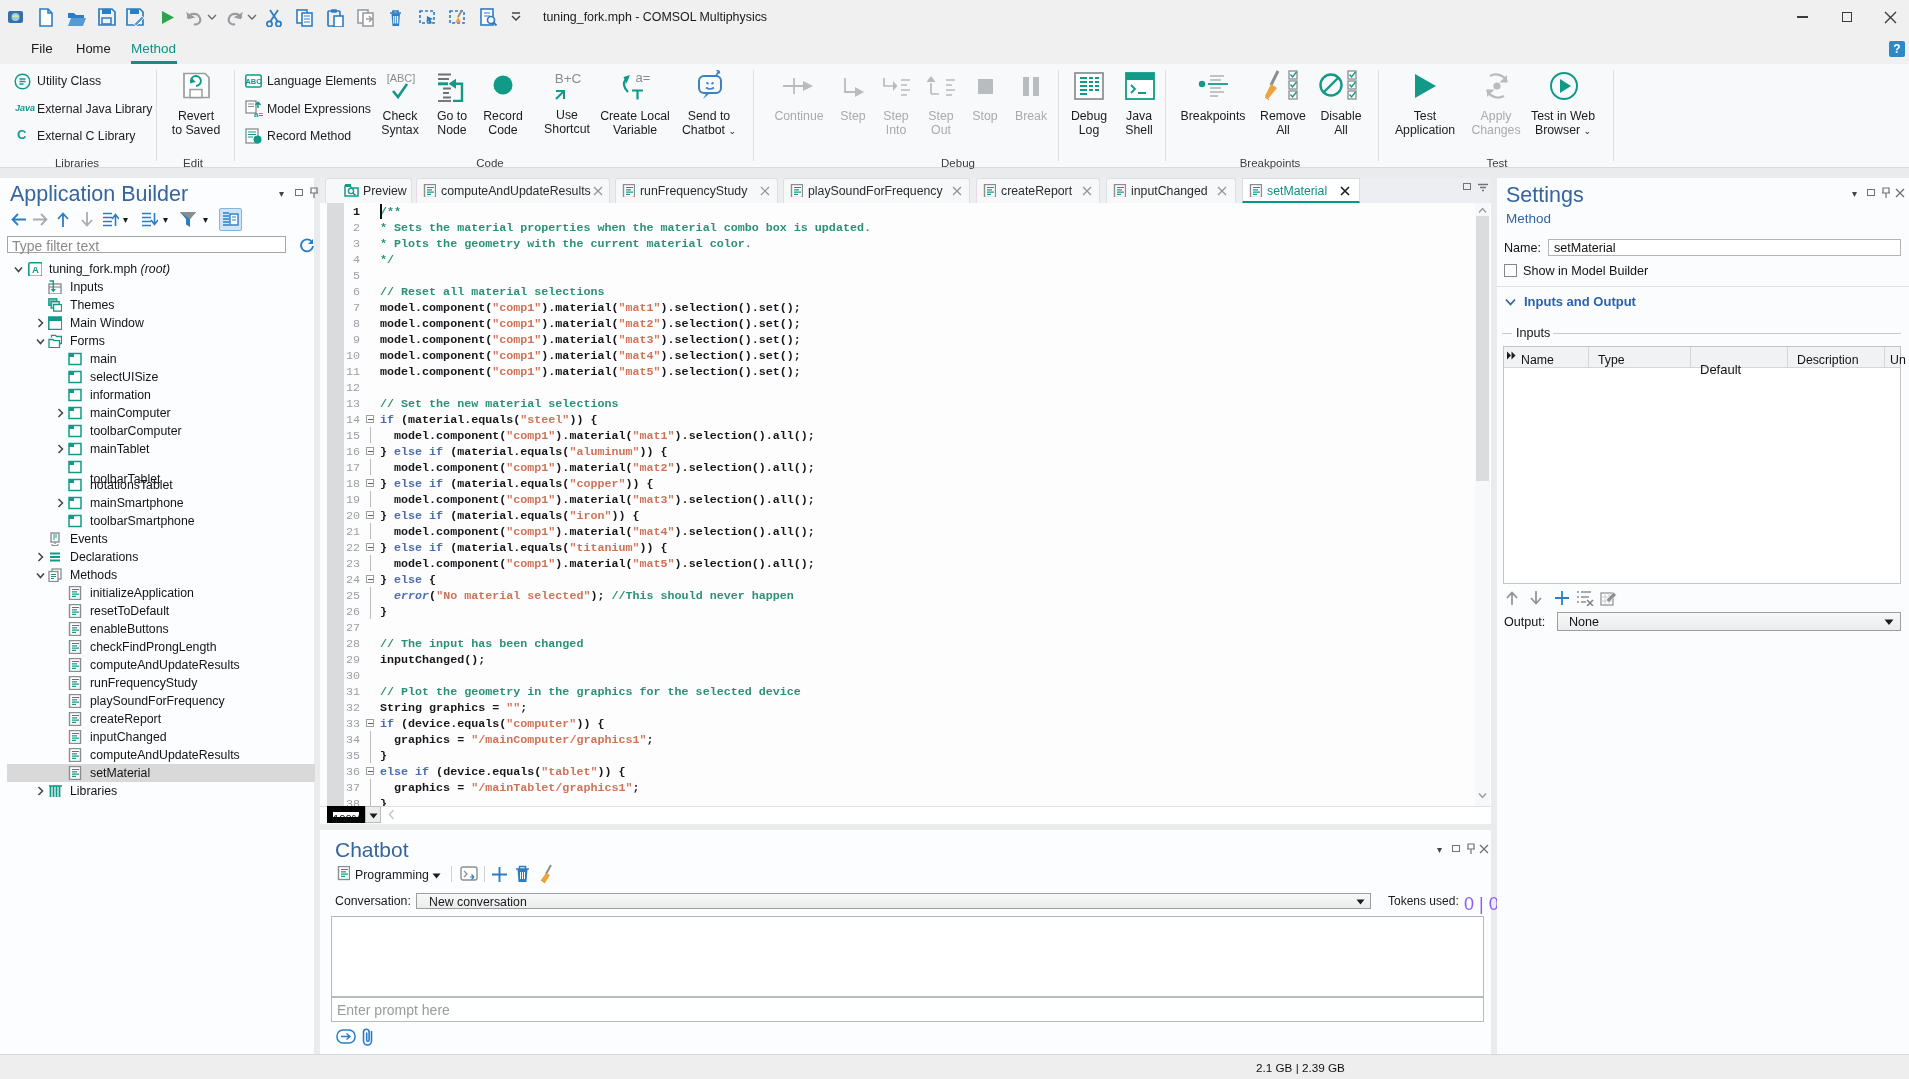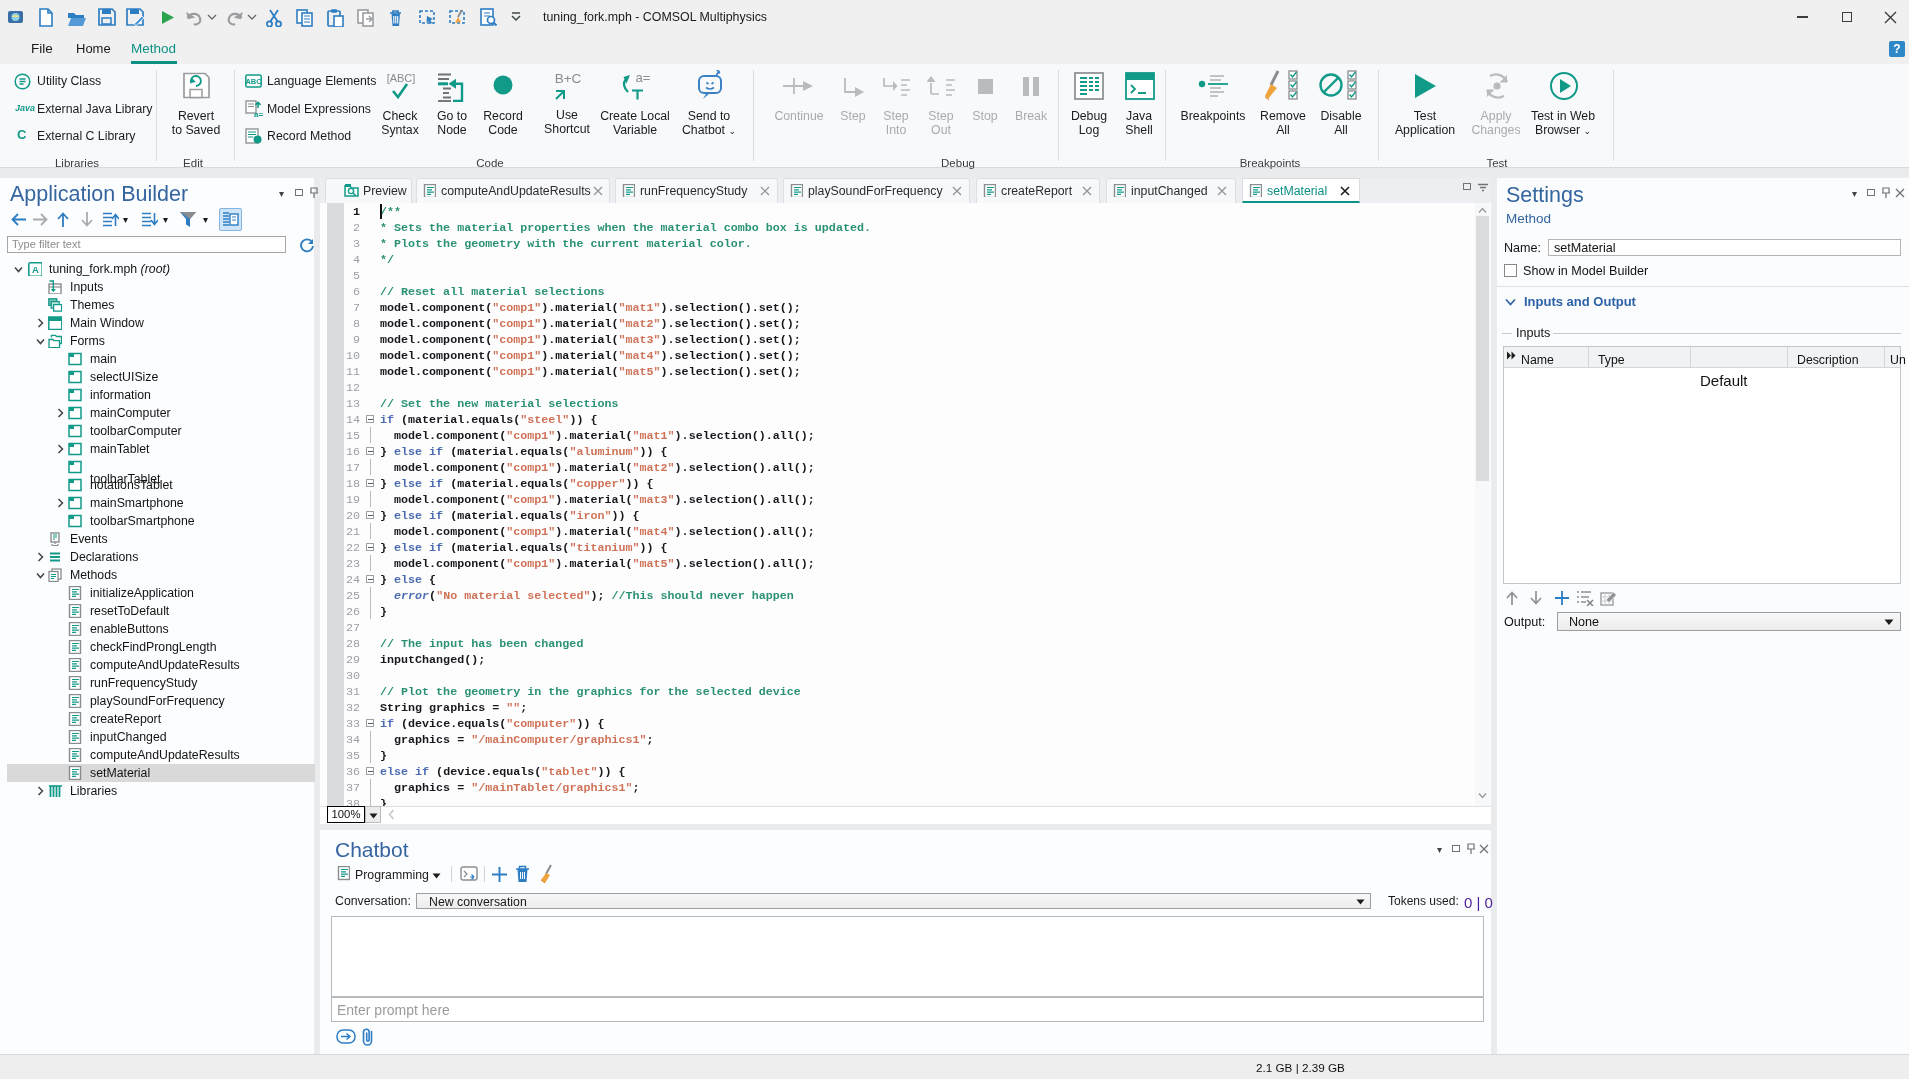--- a/index.html
+++ b/index.html
@@ -322,21 +322,21 @@
     <path d="M1 1 h16 l-6 7" fill="#8a8d90"></path>
   </svg>
 <div class="chev" style="left:203px;top:215px;color:#1a1a1a">▾</div>
 <div class="abs" style="left:219px;top:208px;width:23px;height:23px;background:#cfe4f8;border:1px solid #84b4e0;border-radius:2px"></div>
 <svg class="ico" style="left:222px;top:211px" width="17" height="17">
     <path d="M1 2h6M1 5h6M1 8h6M1 11h6M1 14h6" stroke="#2d7dc3" stroke-width="1.4"></path>
     <rect x="8" y="3" width="8" height="11" fill="#fff" stroke="#2d7dc3" stroke-width="1.4"></rect>
     <path d="M10 6h4M10 9h4" stroke="#2d7dc3" stroke-width="1.1"></path>
   </svg>
 <div class="abs" style="left:7px;top:236px;width:279px;height:17px;background:#fff;border:1px solid #a6a6a6"></div>
-<div class="abs" style="left:12px;top:238px;font-size:11px;color:#8b8b8b">Type filter text</div>
+<div class="abs" style="left:12px;top:238px;font-size:14px;color:#8b8b8b">Type filter text</div>
 <svg class="ico" style="left:299px;top:237px" width="16" height="16">
     <path d="M13 5 A6 6 0 1 0 14 9" fill="none" stroke="#2d7dc3" stroke-width="1.9"></path>
     <path d="M14 2 v5 h-5z" fill="#2d7dc3"></path>
   </svg>
 <svg class="ico" style="left:14px;top:266px" width="9" height="7">
     <path d="M1 1.5 l3.5 4 3.5 -4" fill="none" stroke="#3f4648" stroke-width="1.5"></path>
   </svg>
 <svg class="ico" style="left:28px;top:262px" width="14" height="14">
     <rect x="0.8" y="0.8" width="13.4" height="13.4" rx="1.5" fill="#fff" stroke="#129a89" stroke-width="1.6"></rect>
     <text x="7.5" y="11" font-size="9.5" font-weight="bold" fill="#129a89" text-anchor="middle" font-family="Liberation Sans">A</text>
@@ -693,21 +693,21 @@
 </div>
 <div class="abs" style="left:1475px;top:203px;width:15px;height:603px;background:#f7f8f9"></div>
 <svg class="ico" style="left:1478px;top:207px" width="9" height="7">
     <path d="M1 5.5 l3.5 -4 3.5 4" fill="none" stroke="#9b9b9b" stroke-width="1.4"></path>
   </svg>
 <svg class="ico" style="left:1478px;top:792px" width="9" height="7">
     <path d="M1 1.5 l3.5 4 3.5 -4" fill="none" stroke="#9b9b9b" stroke-width="1.4"></path>
   </svg>
 <div class="abs" style="left:1476px;top:216px;width:13px;height:265px;background:#dadcdd"></div>
 <div class="abs" style="left:320px;top:806px;width:1171px;height:18px;background:#fff;border-top:1px solid #e0e0e0"></div>
-<div class="abs" style="left:327px;top:806px;width:38px;height:17px;background:#fff;border:1px solid #000000;font-size:11.3px;color:#111;text-align:center;line-height:15px">100%</div>
+<div class="abs" style="left:327px;top:806px;width:38px;height:17px;background:#fff;border:6px solid #000000;font-size:11.3px;color:#111;text-align:center;line-height:15px">100%</div>
 <div class="abs" style="left:365px;top:806px;width:16px;height:17px;background:#ececec;border:1px solid #bcbcbc"></div>
 <svg class="ico" style="left:369px;top:813px" width="9" height="6">
     <path d="M0.5 0.5 h8 l-4 5z" fill="#1c1c1c"></path>
   </svg>
 <svg class="ico" style="left:388px;top:809px" width="7" height="11">
     <path d="M5.5 1 l-4 4.5 4 4.5" fill="none" stroke="#c8c8c8" stroke-width="1.6"></path>
   </svg>
 <div class="abs" style="left:320px;top:830px;width:1171px;height:224px;background:#fcfdff"></div>
 <div class="abs" style="left:335px;top:838px;font-size:21px;color:#34659f">Chatbot</div>
 <div class="chev" style="left:1437px;top:845px">▾</div>
@@ -746,21 +746,21 @@
     <path d="M6 9 l-5 7 4 3 5 -8z" fill="#efa33c"></path>
     <path d="M1 16 l4 3" stroke="#d98e24" stroke-width="1"></path>
   </svg>
 <div class="abs" style="left:335px;top:894px;font-size:12.3px;color:#1a1a1a">Conversation:</div>
 <div class="abs" style="left:416px;top:893px;width:955px;height:16px;background:linear-gradient(#f8f8f8,#ececec);border:1px solid #9c9fa1"></div>
 <div class="abs" style="left:429px;top:894.5px;font-size:12.3px;color:#1a1a1a">New conversation</div>
 <svg class="ico" style="left:1356px;top:899px" width="9" height="6">
     <path d="M0.5 0.5 h8 l-4 5z" fill="#1c1c1c"></path>
   </svg>
 <div class="abs" style="left:1388px;top:894px;font-size:12px;color:#1a1a1a">Tokens used:</div>
-<div class="abs" style="left:1464px;top:894px;font-size:15px;color:#4c1d95">0 | 0</div>
+<div class="abs" style="left:1464px;top:894px;font-size:18px;color:#8b5cf6">0 | 0</div>
 <div class="abs" style="left:331px;top:916px;width:1153px;height:81px;background:#fff;border:1px solid #b6babd"></div>
 <div class="abs" style="left:331px;top:997px;width:1153px;height:25px;background:#fff;border:1px solid #b6babd"></div>
 <div class="abs" style="left:337px;top:1002px;font-size:14px;color:#9b9b9b">Enter prompt here</div>
 <svg class="ico" style="left:336px;top:1029px" width="20" height="15">
     <rect x="1" y="1" width="18" height="13" rx="6" fill="none" stroke="#2d7dc3" stroke-width="1.5"></rect>
     <path d="M5 7.5 h9 m-3.5 -3 l3.5 3 -3.5 3" fill="none" stroke="#2d7dc3" stroke-width="1.4"></path>
   </svg>
 <svg class="ico" style="left:360px;top:1026px" width="15" height="21">
     <path d="M11.5 5 v10 a4 4 0 0 1 -8 0 V6 a2.8 2.8 0 0 1 5.6 0 v8 a1.2 1.2 0 0 1 -2.4 0 V6.5" fill="none" stroke="#2d7dc3" stroke-width="1.6"></path>
   </svg>
@@ -792,21 +792,21 @@
 <div class="abs" style="left:1504px;top:347px;width:396px;height:21px;background:#f1f2f3;border-bottom:1px solid #d4d6d8"></div>
 <div class="abs" style="left:1588px;top:347px;width:1px;height:21px;background:#d4d6d8"></div>
 <div class="abs" style="left:1690px;top:347px;width:1px;height:21px;background:#d4d6d8"></div>
 <div class="abs" style="left:1787px;top:347px;width:1px;height:21px;background:#d4d6d8"></div>
 <div class="abs" style="left:1884px;top:347px;width:1px;height:21px;background:#d4d6d8"></div>
 <svg class="ico" style="left:1506px;top:351px" width="11" height="9">
     <path d="M1 0.5 l4 4 -4 4z M5.5 0.5 l4 4 -4 4z" fill="#1c1c1c"></path>
   </svg>
 <div class="abs" style="left:1521px;top:353px;font-size:12.3px;color:#121212">Name</div>
 <div class="abs" style="left:1598px;top:353px;font-size:12.3px;color:#121212">Type</div>
-<div class="abs" style="left:1700px;top:372px;font-size:15px;color:#121212">Default</div>
+<div class="abs" style="left:1700px;top:362px;font-size:13px;color:#121212">Default</div>
 <div class="abs" style="left:1797px;top:353px;font-size:12.3px;color:#121212">Description</div>
 <div class="abs" style="left:1890px;top:353px;font-size:12.3px;color:#121212">Un</div>
 <svg class="ico" style="left:1506px;top:590px" width="12" height="16">
     <path d="M6 15 V3 m-5 5 L6 2.5 11 8" fill="none" stroke="#8f9294" stroke-width="1.7"></path>
   </svg>
 <svg class="ico" style="left:1530px;top:590px" width="12" height="16">
     <path d="M6 1 V13 m-5 -5 L6 13.5 11 8" fill="none" stroke="#8f9294" stroke-width="1.7"></path>
   </svg>
 <svg class="ico" style="left:1554px;top:590px" width="16" height="16">
     <path d="M8 1 v14 M1 8 h14" stroke="#2d7dc3" stroke-width="1.8"></path>

